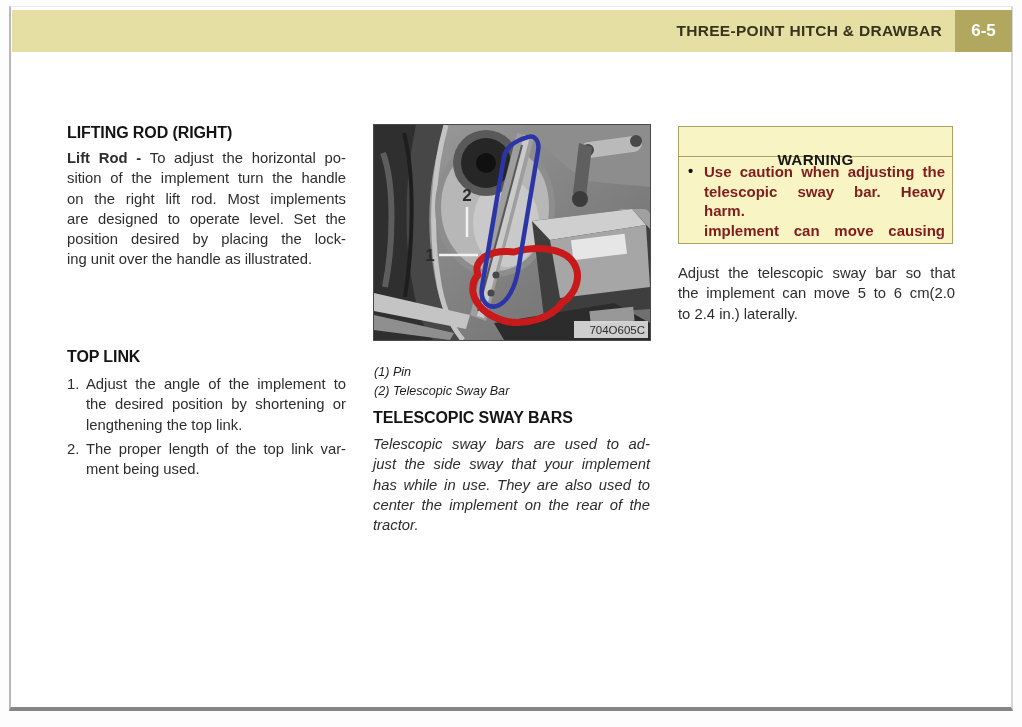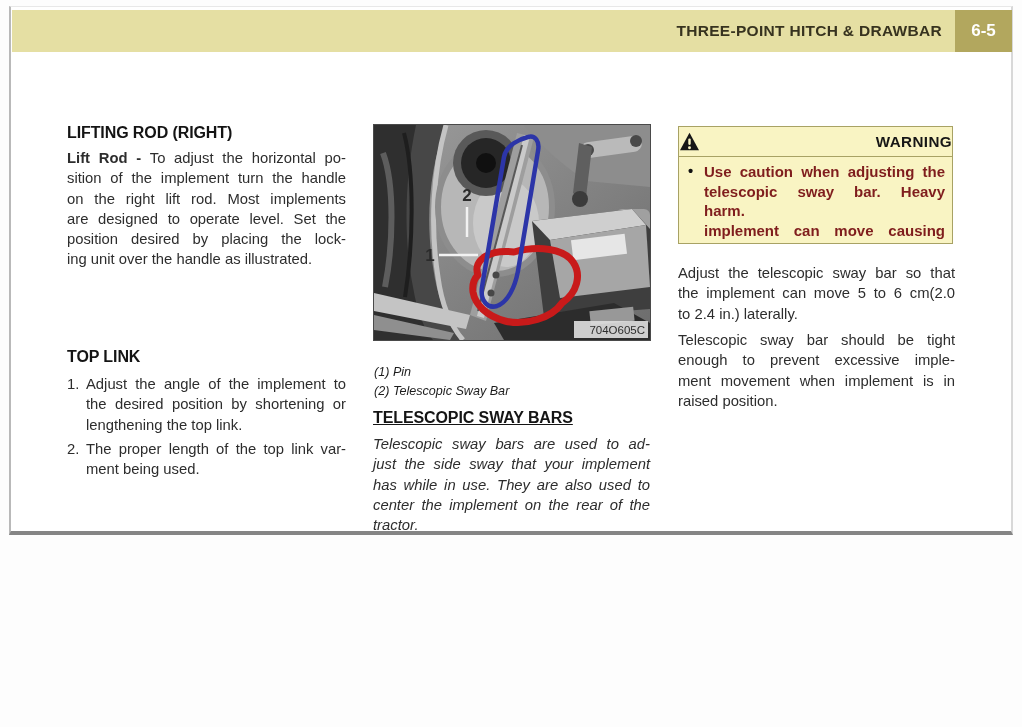--- a/index.html
+++ b/index.html
@@ -1,19 +1,19 @@
 <!DOCTYPE html>
 <html style="--band: #e5dfa3; --tab: #b2a75e; --warn_bg: #f9f4c3; --warn_border: #a8a264; --red: #c81a1a; --blue: #2c35a8;"><head>
 <meta charset="utf-8">
 <style>
   html,body{margin:0;padding:0;background:#fdfdfd;}
   body{width:1022px;height:727px;position:relative;overflow:hidden;
        font-family:"Liberation Sans","DejaVu Sans",sans-serif;color:#2d2d2d;}
 
-  .page{position:absolute;left:9px;top:6px;width:1004px;height:529px;background:#fff;
+  .page{position:absolute;left:9px;top:6px;width:1004px;height:705px;background:#fff;
         border-left:2px solid #b9b9b9;border-right:2px solid #d8d8d8;
         border-bottom:4px solid #858585;border-top:1px solid #e8e8e8;box-sizing:border-box;}
 
   
   .band{position:absolute;left:1px;top:3px;width:1000px;height:42px;background:var(--band);}
   .band-title{position:absolute;left:0;top:0;right:70px;height:42px;line-height:42px;
               text-align:right;font-weight:bold;font-size:15.5px;letter-spacing:.3px;color:#37331f;}
   .band-tab{position:absolute;right:0;top:0;width:57px;height:42px;background:var(--tab);
             color:#fff;font-weight:bold;font-size:17px;line-height:42px;text-align:center;}
 
@@ -32,21 +32,21 @@
   
   .figure{position:absolute;left:362px;top:117px;width:276px;height:215px;
           border:1px solid #4a4a4a;box-sizing:content-box;background:#8a8a8a;}
   .caption{position:absolute;left:363px;top:356px;font-style:italic;font-size:12.6px;
            line-height:18.5px;color:#1d1d1d;}
 
   
   .warnbox{position:absolute;left:667px;top:119px;width:275px;height:118px;
            background:var(--warn_bg);border:1px solid var(--warn_border);box-sizing:border-box;}
   .warn-head{height:29px;border-bottom:1px solid var(--warn_border);display:flex;
-             align-items:center;justify-content:space-between;gap:12px;}
+             align-items:center;justify-content:flex-start;gap:24px;flex-direction:column;}
   .warn-title{font-weight:bold;font-size:15.2px;color:#161616;letter-spacing:.4px;}
   .warn-body{display:flex;padding:5px 7px 0 9px;}
   .warn-bullet{width:16px;flex:none;font-weight:bold;font-size:14.8px;line-height:19.6px;color:#111;}
   .warn-lines{flex:1;font-weight:bold;font-size:15px;line-height:19.6px;color:#7f1d1d;}
 </style>
 </head>
 <body>
 
 <div class="page">
 
@@ -145,21 +145,21 @@
       <rect x="200" y="196" width="74" height="17" fill="#dcdcdc" opacity="0.92"></rect>
       <text x="271" y="209" text-anchor="end" font-size="11.5" fill="#2e2e2e">704O605C</text>
     </svg>
   </div>
 
   <div class="caption">
     <div>(1) Pin</div>
     <div>(2) Telescopic Sway Bar</div>
   </div>
 
-  <h2 class="sec abs" style="left:362px;top:402px;text-decoration:underline;">TELESCOPIC SWAY BARS</h2>
+  <h2 class="sec abs" style="left:362px;top:402px;">TELESCOPIC SWAY BARS</h2>
   <div class="body-par abs" style="left:362px;top:427px;width:277px;font-style:italic;">
       <div class="jline">Telescopic sway bars are used to ad-</div>
       <div class="jline">just the side sway that your implement</div>
       <div class="jline">has while in use. They are also used to</div>
       <div class="jline">center the implement on the rear of the</div>
       <div class="jline jlast">tractor.</div>
     </div>
 
   <div class="warnbox">
     <div class="warn-head">
@@ -179,20 +179,14 @@
           <div class="jline">implement can move causing</div>
         </div>
     </div>
   </div>
 
   <div class="body-par abs" style="left:667px;top:256px;width:277px;">
       <div class="jline">Adjust the telescopic sway bar so that</div>
       <div class="jline">the implement can move 5 to 6 cm(2.0</div>
       <div class="jline jlast">to 2.4 in.) laterally.</div>
     </div>
-  <div class="body-par abs" style="left:667px;top:323px;width:277px;">
-      <div class="jline">Telescopic sway bar should be tight</div>
-      <div class="jline">enough to prevent excessive imple-</div>
-      <div class="jline">ment movement when implement is in</div>
-      <div class="jline jlast">raised position.</div>
-    </div>
 
 </div>
 
 </body></html>

